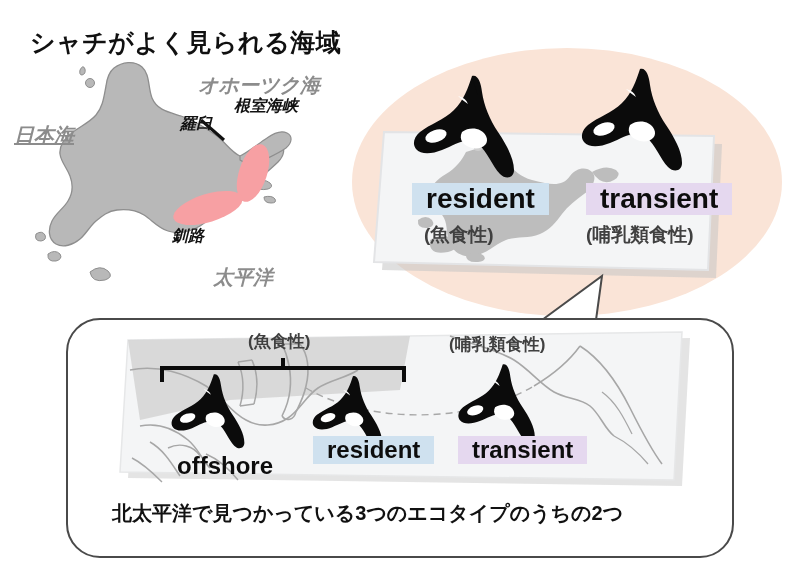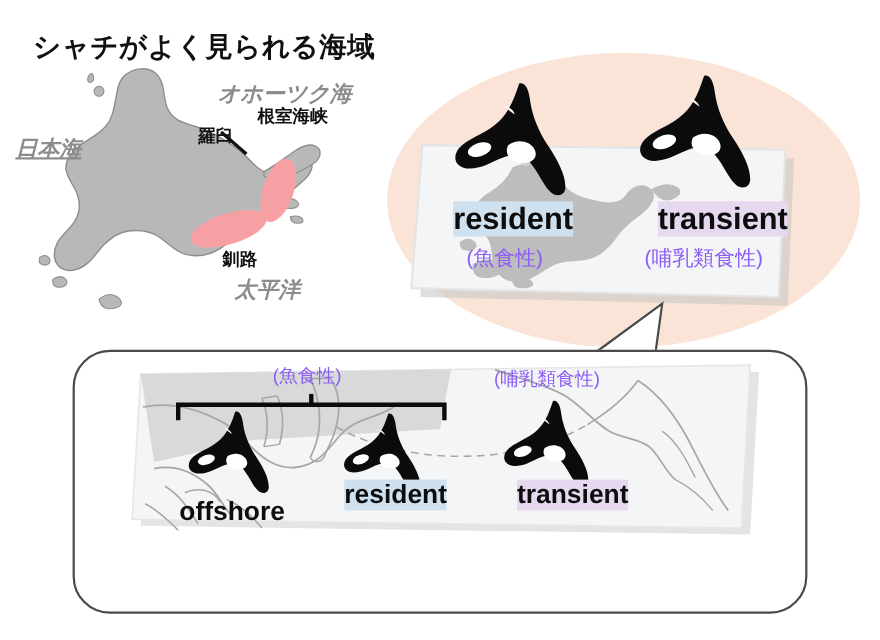--- a/index.html
+++ b/index.html
@@ -24,42 +24,42 @@
   #title-left{left:30px;top:26px;font-size:25px;}
   #title-right{left:378px;top:26px;font-size:25px;}
 
   
   .sea-label{
     color:#8c8c8c;font-style:italic;font-weight:bold;
     font-size:20px;white-space:nowrap;
     font-family:"Liberation Serif","DejaVu Serif",serif;
   }
   .place-label{
-    color:#111;font-weight:bold;font-size:16px;white-space:nowrap;
+    color:#111;font-weight:bold;font-size:16px;white-space:nowrap;font-style:italic;
   }
 
   
   #peach-ellipse{
     left:352px;top:48px;width:430px;height:268px;
     background:#fae4d7;border-radius:50%;
   }
 
   
   .hl{
     display:inline-block;
-    padding:0 0;
+    padding:0 14px;
     font-weight:bold;
     color:#0d0d0d;
   }
   .hl.blue{background:#cfe1ef;}
-  .hl.purple{background:#e5d8ef;margin-left:12px;}
+  .hl.purple{background:#e5d8ef;}
   .hl.none{background:transparent;}
 
   .diet{
-    font-weight:normal;color:#8b5cf6;white-space:nowrap;
+    font-weight:bold;color:#404040;white-space:nowrap;
   }
 
   
   #callout-box{
     left:66px;top:318px;width:668px;height:240px;
     border:2px solid #4a4a4a;border-radius:34px;
     background:#ffffff;box-sizing:border-box;
   }
   #callout-caption{
     left:112px;top:500px;font-size:20px;font-weight:bold;color:#111;
@@ -123,25 +123,25 @@
 
     <ellipse cx="235" cy="115" rx="14" ry="30" transform="rotate(18 235 115)" fill="#f7a0a3"></ellipse>
 
     <ellipse cx="190" cy="150" rx="36" ry="14" transform="rotate(-17 190 150)" fill="#f7a0a3"></ellipse>
 
     <path d="M183,62 L206,82" stroke="#111" stroke-width="3" fill="none"></path>
   </svg>
 
   <div class="abs sea-label" style="left:14px;top:122px;text-decoration:underline;">日本海</div>
   <div class="abs sea-label" style="left:198px;top:72px;">オホーツク海</div>
-  <div class="abs sea-label" style="left:213px;top:250px;">太平洋</div>
+  <div class="abs sea-label" style="left:213px;top:264px;">太平洋</div>
 
   <div class="abs place-label" style="left:180px;top:114px;text-align:center;">羅臼</div>
   <div class="abs place-label" style="left:234px;top:96px;">根室海峡</div>
-  <div class="abs place-label" style="left:202px;top:226px;">釧路</div>
+  <div class="abs place-label" style="left:172px;top:226px;">釧路</div>
 
   <svg class="abs" style="left:370px;top:118px;" width="360" height="170" viewBox="0 0 360 170">
 
     <path d="M22,22 L352,26 L346,160 L12,152 Z" fill="#c4c4c4" opacity="0.55"></path>
 
     <path d="M14,14 L344,18 L338,152 L4,144 Z" fill="#f4f5f6" stroke="#e3e4e6" stroke-width="2"></path>
 
     <path d="M96,34
              C110,28 126,30 134,40
              C142,50 148,58 162,62
@@ -303,14 +303,15 @@
   <div class="abs" style="left:163px;top:452px;font-size:24px;">
     <span class="hl none">offshore</span>
   </div>
   <div class="abs" style="left:313px;top:436px;font-size:24px;">
     <span class="hl blue">resident</span>
   </div>
   <div class="abs" style="left:458px;top:436px;font-size:24px;">
     <span class="hl purple">transient</span>
   </div>
 
+  <div class="abs" id="callout-caption">北太平洋で見つかっている3つのエコタイプのうちの2つ</div>
 
 </div>
 
 </body></html>

